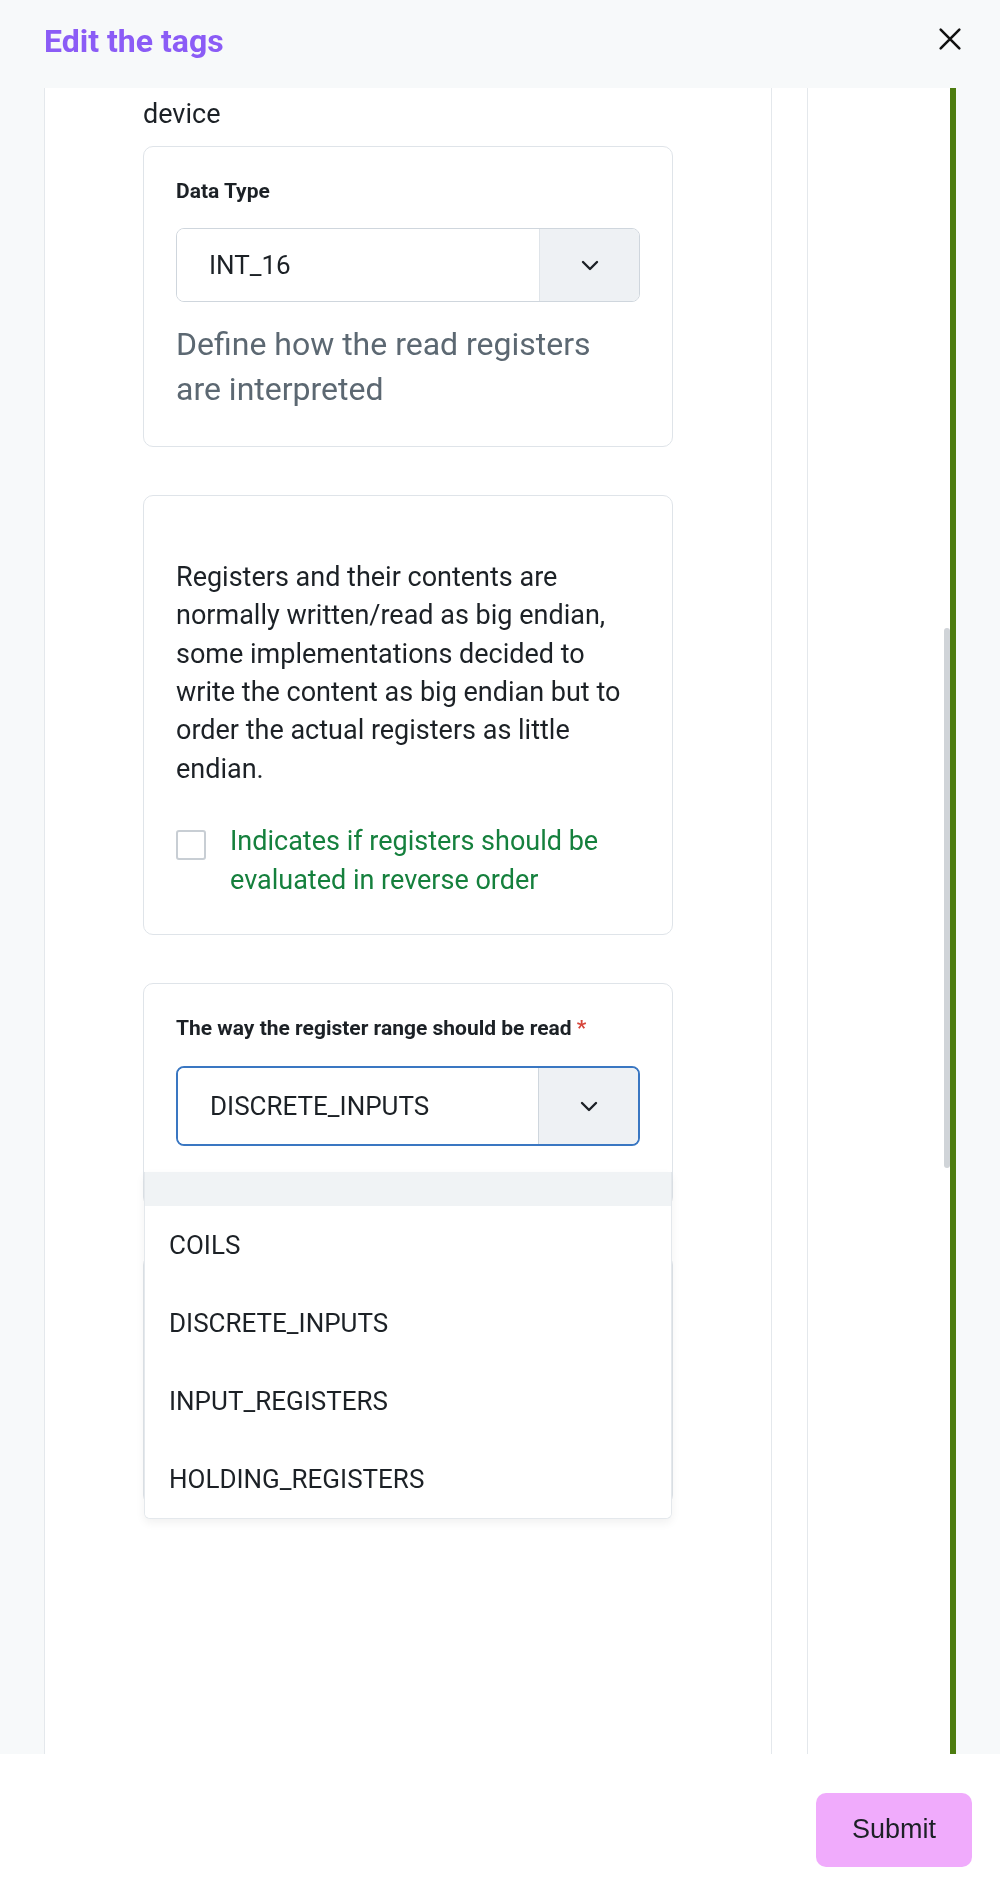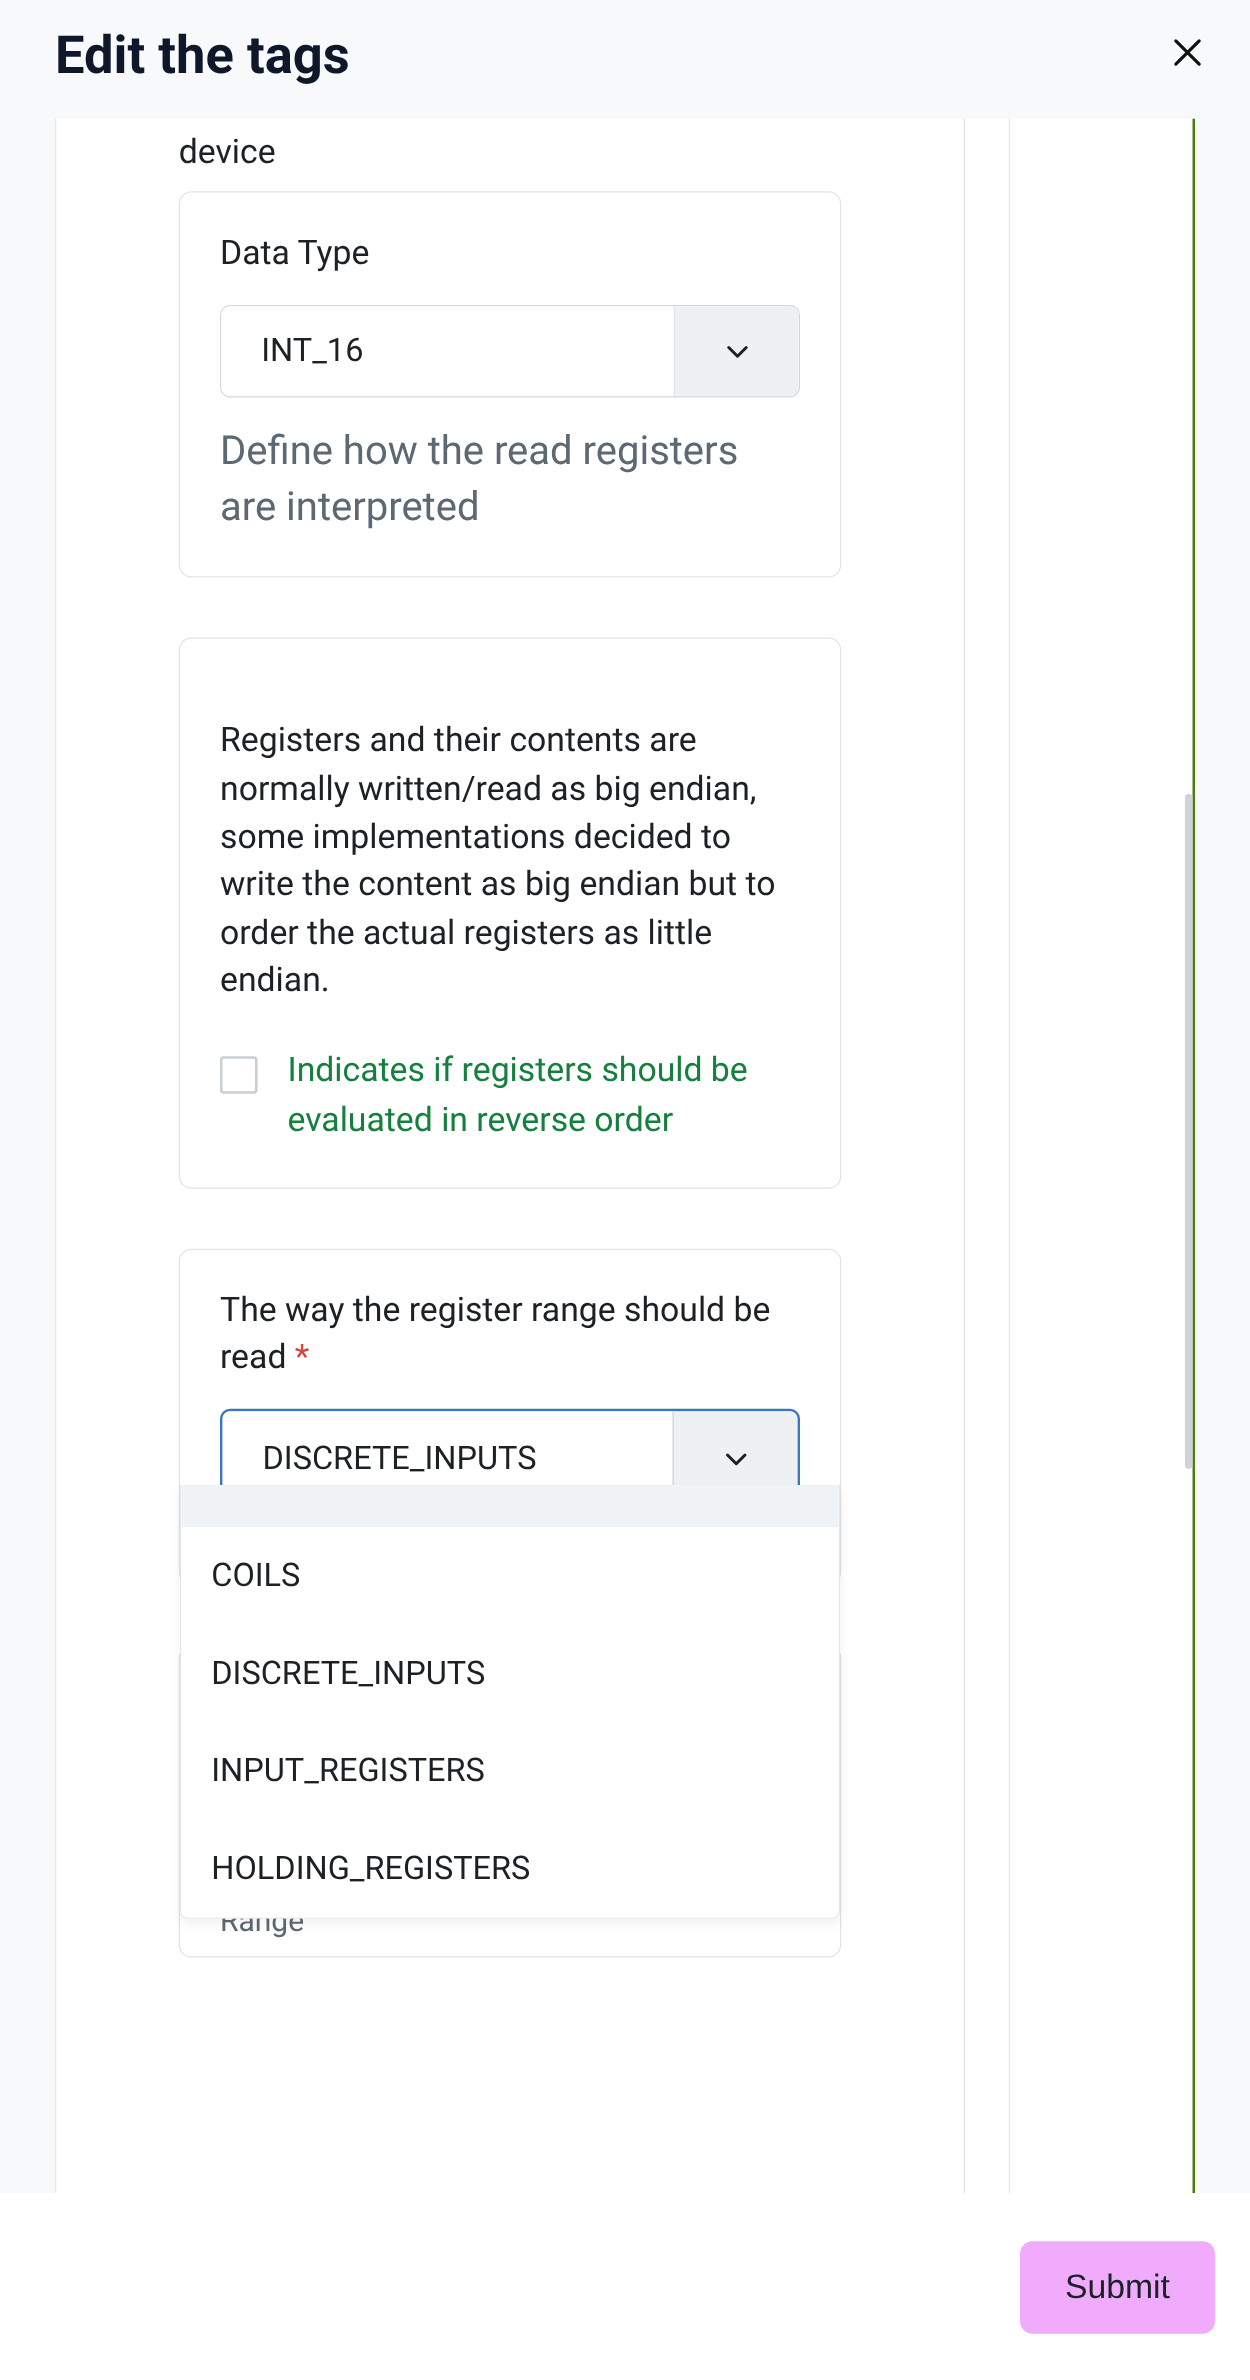--- a/index.html
+++ b/index.html
@@ -10,41 +10,41 @@
     color: #1c2126;
   }
   .modal-header {
     display: flex;
     align-items: center;
     justify-content: space-between;
     padding: 20px 28px 26px 44px;
     background: #f7f9fa;
   }
   .modal-title {
-    font-size: 42px;
+    font-size: 32px;
     font-weight: 700;
-    color: #0f172a;
+    color: #8b5cf6;
   }
   .close-btn {
     font-size: 34px;
     line-height: 1;
     color: #111;
     cursor: pointer;
     font-weight: 400;
     padding: 4px 8px;
   }
   .page-body {
     position: relative;
     padding: 0 0 0 0;
   }
   .outer-panel {
     position: relative;
     margin: 0 44px;
     border-left: 1px solid #e4e8ec;
-    border-right: 2px solid #4d7c0f;
+    border-right: 6px solid #4d7c0f;
     background: #ffffff;
     min-height: 1680px;
   }
   .inner-border-left {
     position: absolute;
     top: 0;
     bottom: 0;
     left: 726px;
     width: 0;
     border-left: 1px solid #e4e8ec;
@@ -71,24 +71,25 @@
     padding-bottom: 16px;
   }
   .field-card {
     border: 1px solid #dfe4e9;
     border-radius: 10px;
     padding: 30px 32px 34px 32px;
     margin-bottom: 48px;
     background: #fff;
   }
   .field-label {
-    font-size: 27px;
+    font-size: 21px;
     color: #1c2126;
     line-height: 1.4;
     margin-bottom: 22px;
+    font-weight: bold;
   }
   .field-label .req {
     color: #d6453b;
   }
   .select-wrap {
     display: flex;
     width: 100%;
     border: 1px solid #cfd6dd;
     border-radius: 8px;
     height: 74px;

